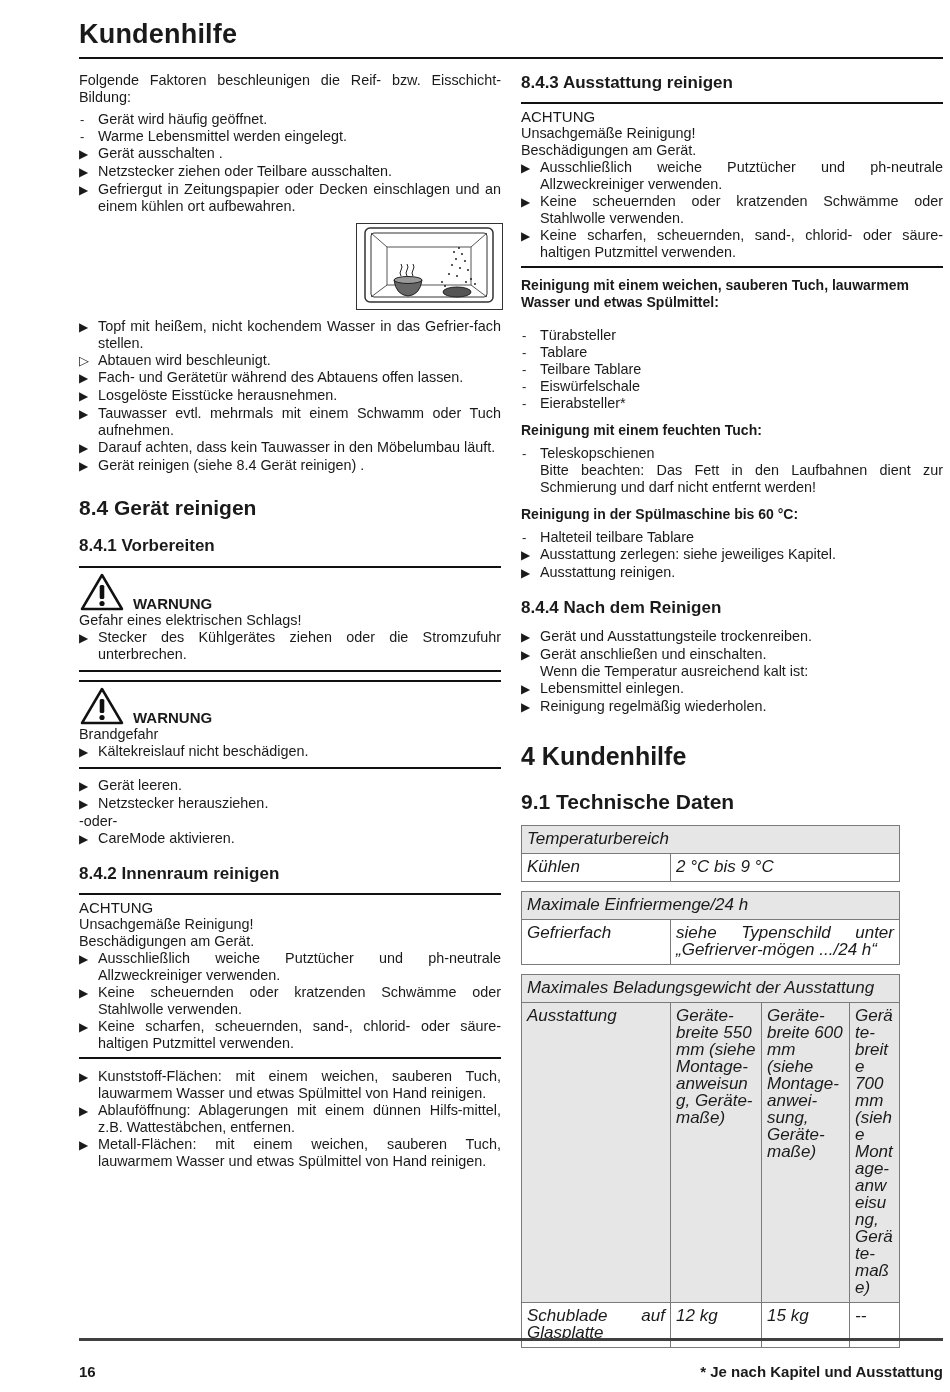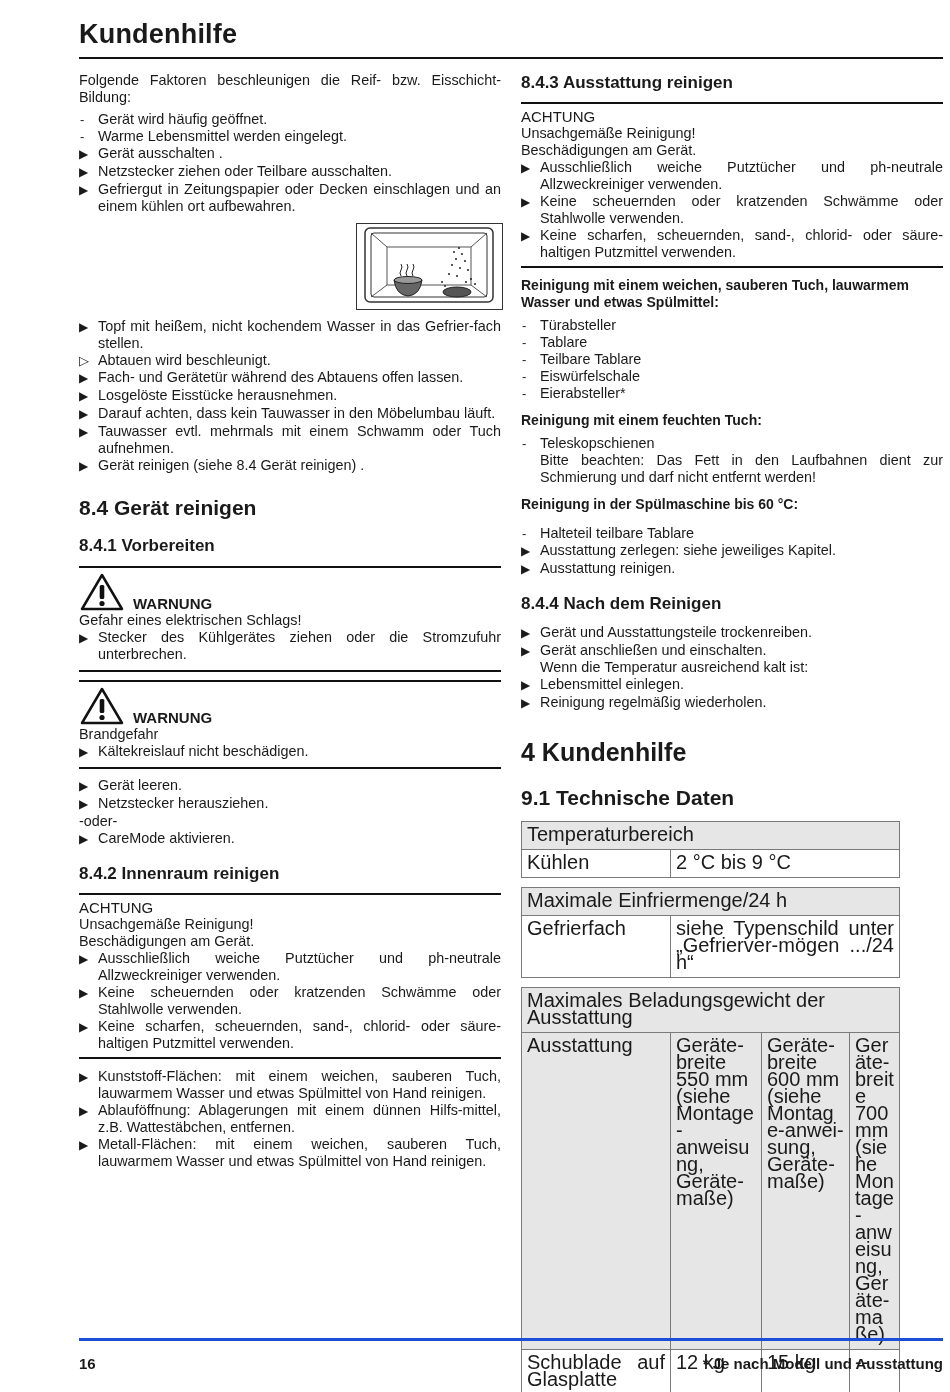--- a/index.html
+++ b/index.html
@@ -43,31 +43,31 @@
   h2.big { font-size: 25px; font-weight: bold; line-height: 30px; }
   h3.sub { font-size: 17px; font-weight: bold; line-height: 22px; }
   .rule { border-top: 2px solid #111; }
 
   .warn-head { display: flex; align-items: flex-end; margin-top: 4px; }
   .warn-head .label { font-weight: bold; font-size: 15px; line-height: 17px; margin-left: 8px; margin-bottom: 0px; }
   .bold { font-weight: normal; }
   .blabel { font-weight: bold; font-size: 14px; line-height: 17px; }
 
   table.tech {
-    border-collapse: collapse; width: 379px; font-size: 20px; line-height: 17px;
+    border-collapse: collapse; width: 379px; font-size: 17px; line-height: 17px; font-style: italic;
   }
   table.tech td { border: 1.5px solid #7a7a7a; padding: 4px 5px 6px 5px; vertical-align: top; }
   table.tech .hdr { background: #e6e6e6; }
   table.tech .justify { text-align: justify; }
 
   .footer {
     position: absolute; left: 79px; top: 1338px; width: 864px;
-    border-top: 3px solid #1d4ed8;
+    border-top: 3px solid #404040;
     display: flex; justify-content: space-between;
-    padding-top: 14px;
+    padding-top: 22px;
     font-weight: bold; font-size: 15px; align-items: flex-end;
   }
 </style>
 </head>
 <body>
 
 <div class="page-header">
   <h1>Kundenhilfe</h1>
 </div>
 
@@ -143,25 +143,25 @@
     <li>
         <span class="mk mk-tri"></span>
         <span class="item-text">Fach- und Gerätetür während des Abtauens offen lassen.</span>
       </li>
     <li>
         <span class="mk mk-tri"></span>
         <span class="item-text">Losgelöste Eisstücke herausnehmen.</span>
       </li>
     <li>
         <span class="mk mk-tri"></span>
+        <span class="item-text just">Tauwasser evtl. mehrmals mit einem Schwamm oder Tuch aufnehmen.</span>
+      </li>
+    <li>
+        <span class="mk mk-tri"></span>
         <span class="item-text just">Darauf achten, dass kein Tauwasser in den Möbelumbau läuft.</span>
-      </li>
-    <li>
-        <span class="mk mk-tri"></span>
-        <span class="item-text just">Tauwasser evtl. mehrmals mit einem Schwamm oder Tuch aufnehmen.</span>
       </li>
     <li>
         <span class="mk mk-tri"></span>
         <span class="item-text">Gerät reinigen (siehe 8.4 Gerät reinigen) .</span>
       </li>
   </ul>
 
   <h2 class="sec" style="font-size:21px">8.4  Gerät reinigen</h2>
   <h3 class="sub" style="margin-bottom:9px">8.4.1  Vorbereiten</h3>
 
@@ -269,21 +269,21 @@
         <span class="mk mk-tri"></span>
         <span class="item-text just">Keine scheuernden oder kratzenden Schwämme oder Stahlwolle verwenden.</span>
       </li>
     <li>
         <span class="mk mk-tri"></span>
         <span class="item-text just">Keine scharfen, scheuernden, sand-, chlorid- oder säure-haltigen Putzmittel verwenden.</span>
       </li>
   </ul>
   <div class="rule" style="margin-top:5px; margin-bottom:9px"></div>
 
-  <p class="blabel" style="margin-bottom:6px">Reinigung mit einem weichen, sauberen Tuch, lauwarmem Wasser und etwas Spülmittel:</p>
+  <p class="blabel" style="margin-bottom:16px">Reinigung mit einem weichen, sauberen Tuch, lauwarmem Wasser und etwas Spülmittel:</p>
   <ul class="list">
     <li>
         <span class="mk mk-dash"></span>
         <span class="item-text">Türabsteller</span>
       </li>
     <li>
         <span class="mk mk-dash"></span>
         <span class="item-text">Tablare</span>
       </li>
     <li>
@@ -304,21 +304,21 @@
   <ul class="list">
     <li>
         <span class="mk mk-dash"></span>
       <span class="item-text">
         <span style="display:block">Teleskopschienen</span>
         <span style="display:block; text-align:justify">Bitte beachten: Das Fett in den Laufbahnen dient zur Schmierung und darf nicht entfernt werden!</span>
       </span>
     </li>
   </ul>
 
-  <p class="blabel" style="margin-top:10px; margin-bottom:12px">Reinigung in der Spülmaschine bis 60 °C:</p>
+  <p class="blabel" style="margin-top:10px; margin-bottom:6px">Reinigung in der Spülmaschine bis 60 °C:</p>
   <ul class="list">
     <li>
         <span class="mk mk-dash"></span>
         <span class="item-text">Halteteil teilbare Tablare</span>
       </li>
     <li>
         <span class="mk mk-tri"></span>
         <span class="item-text">Ausstattung zerlegen: siehe jeweiliges Kapitel.</span>
       </li>
     <li>
@@ -399,14 +399,14 @@
       <td>12 kg</td>
       <td>15 kg</td>
       <td>--</td>
     </tr>
   </tbody>
     </table>
 </div>
 
 <div class="footer">
   <span>16</span>
-  <span>* Je nach Modell und Ausstattung</span>
+  <span>* Je nach Kapitel und Ausstattung</span>
 </div>
 
 </body></html>

